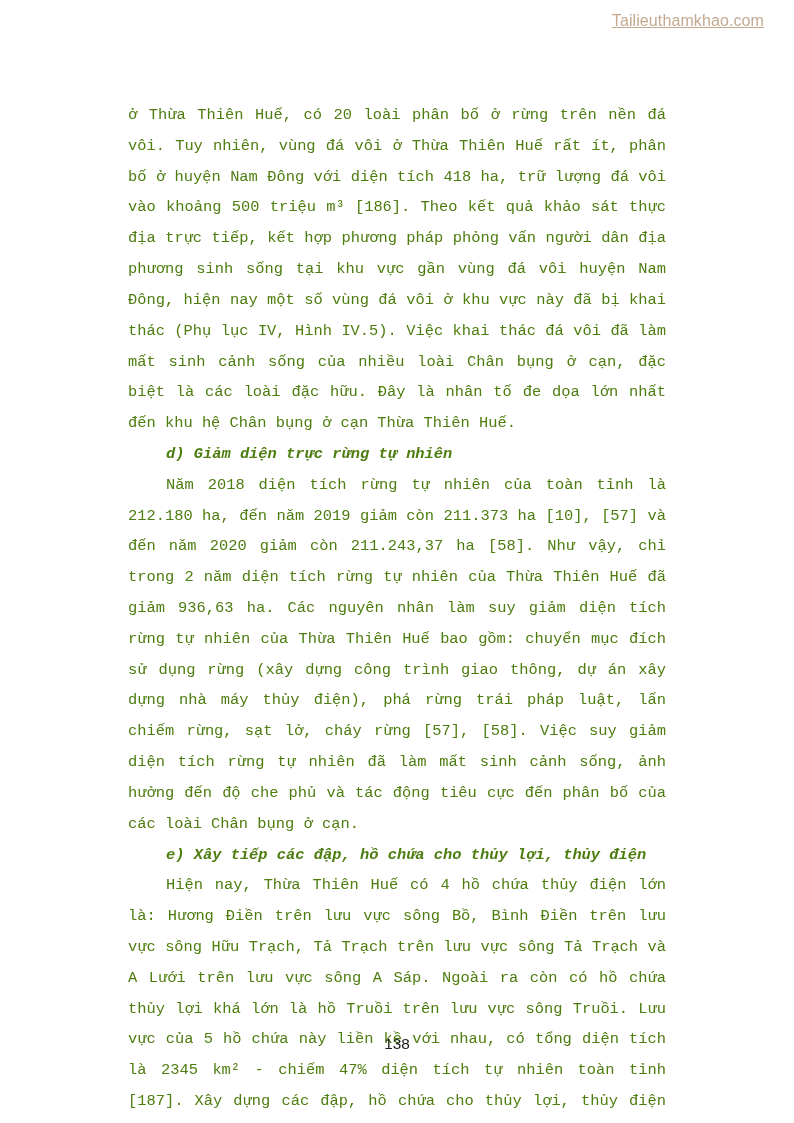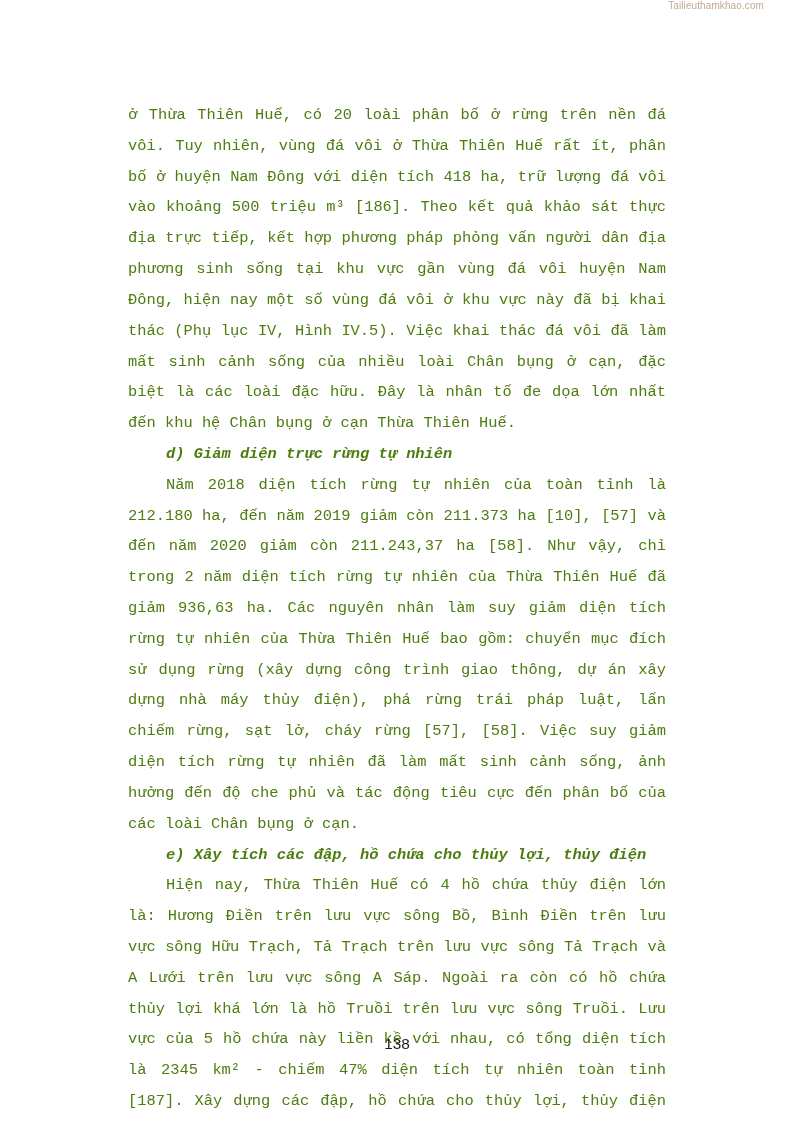--- a/index.html
+++ b/index.html
@@ -11,27 +11,28 @@
     position: relative;
     width: 794px;
     height: 1123px;
     margin: 0 auto;
     background: #ffffff;
     overflow: hidden;
     box-sizing: border-box;
   }
   .watermark {
     position: absolute;
-    top: 0;
+    top: 12px;
     right: 30px;
     font-family: "Liberation Sans", sans-serif;
-    font-size: 10px;
+    font-size: 16px;
     color: #c2a98f;
     letter-spacing: 0.1px;
     user-select: none;
+    text-decoration: underline;
   }
   .content {
     position: absolute;
     left: 128px;
     top: 100px;
     width: 538px;
     font-family: Liberation Mono, monospace;
     font-size: 15.4px;
     color: #4d7c0f;
     text-align: justify;
@@ -68,19 +69,19 @@
 <body>
 
 <div class="page">
 
   <div class="watermark">Tailieuthamkhao.com</div>
 
   <div class="content">
     <p class="para">ở Thừa Thiên Huế, có 20 loài phân bố ở rừng trên nền đá vôi. Tuy nhiên, vùng đá vôi ở Thừa Thiên Huế rất ít, phân bố ở huyện Nam Đông với diện tích 418 ha, trữ lượng đá vôi vào khoảng 500 triệu m³ [186]. Theo kết quả khảo sát thực địa trực tiếp, kết hợp phương pháp phỏng vấn người dân địa phương sinh sống tại khu vực gần vùng đá vôi huyện Nam Đông, hiện nay một số vùng đá vôi ở khu vực này đã bị khai thác (Phụ lục IV, Hình IV.5). Việc khai thác đá vôi đã làm mất sinh cảnh sống của nhiều loài Chân bụng ở cạn, đặc biệt là các loài đặc hữu. Đây là nhân tố đe dọa lớn nhất đến khu hệ Chân bụng ở cạn Thừa Thiên Huế.</p>
     <p class="heading">d) Giảm diện trực rừng tự nhiên</p>
     <p class="para indent">Năm 2018 diện tích rừng tự nhiên của toàn tỉnh là 212.180 ha, đến năm 2019 giảm còn 211.373 ha [10], [57] và đến năm 2020 giảm còn 211.243,37 ha [58]. Như vậy, chỉ trong 2 năm diện tích rừng tự nhiên của Thừa Thiên Huế đã giảm 936,63 ha. Các nguyên nhân làm suy giảm diện tích rừng tự nhiên của Thừa Thiên Huế bao gồm: chuyển mục đích sử dụng rừng (xây dựng công trình giao thông, dự án xây dựng nhà máy thủy điện), phá rừng trái pháp luật, lấn chiếm rừng, sạt lở, cháy rừng [57], [58]. Việc suy giảm diện tích rừng tự nhiên đã làm mất sinh cảnh sống, ảnh hưởng đến độ che phủ và tác động tiêu cực đến phân bố của các loài Chân bụng ở cạn.</p>
-    <p class="heading">e) Xây tích các đập, hồ chứa cho thủy lợi, thủy điện</p>
+    <p class="heading">e) Xây tiếp các đập, hồ chứa cho thủy lợi, thủy điện</p>
     <p class="para indent">Hiện nay, Thừa Thiên Huế có 4 hồ chứa thủy điện lớn là: Hương Điền trên lưu vực sông Bồ, Bình Điền trên lưu vực sông Hữu Trạch, Tả Trạch trên lưu vực sông Tả Trạch và A Lưới trên lưu vực sông A Sáp. Ngoài ra còn có hồ chứa thủy lợi khá lớn là hồ Truồi trên lưu vực sông Truồi. Lưu vực của 5 hồ chứa này liền kề với nhau, có tổng diện tích là 2345 km² - chiếm 47% diện tích tự nhiên toàn tỉnh [187]. Xây dựng các đập, hồ chứa cho thủy lợi, thủy điện làm thay đổi môi trường sinh thái do đó cũng là nguyên nhân ảnh hưởng đến phân bố Chân bụng ở nước ngọt tại Thừa Thiên Huế.</p>
   </div>
 
   <div class="pagenum">138</div>
 
 </div>
 
 </body></html>

